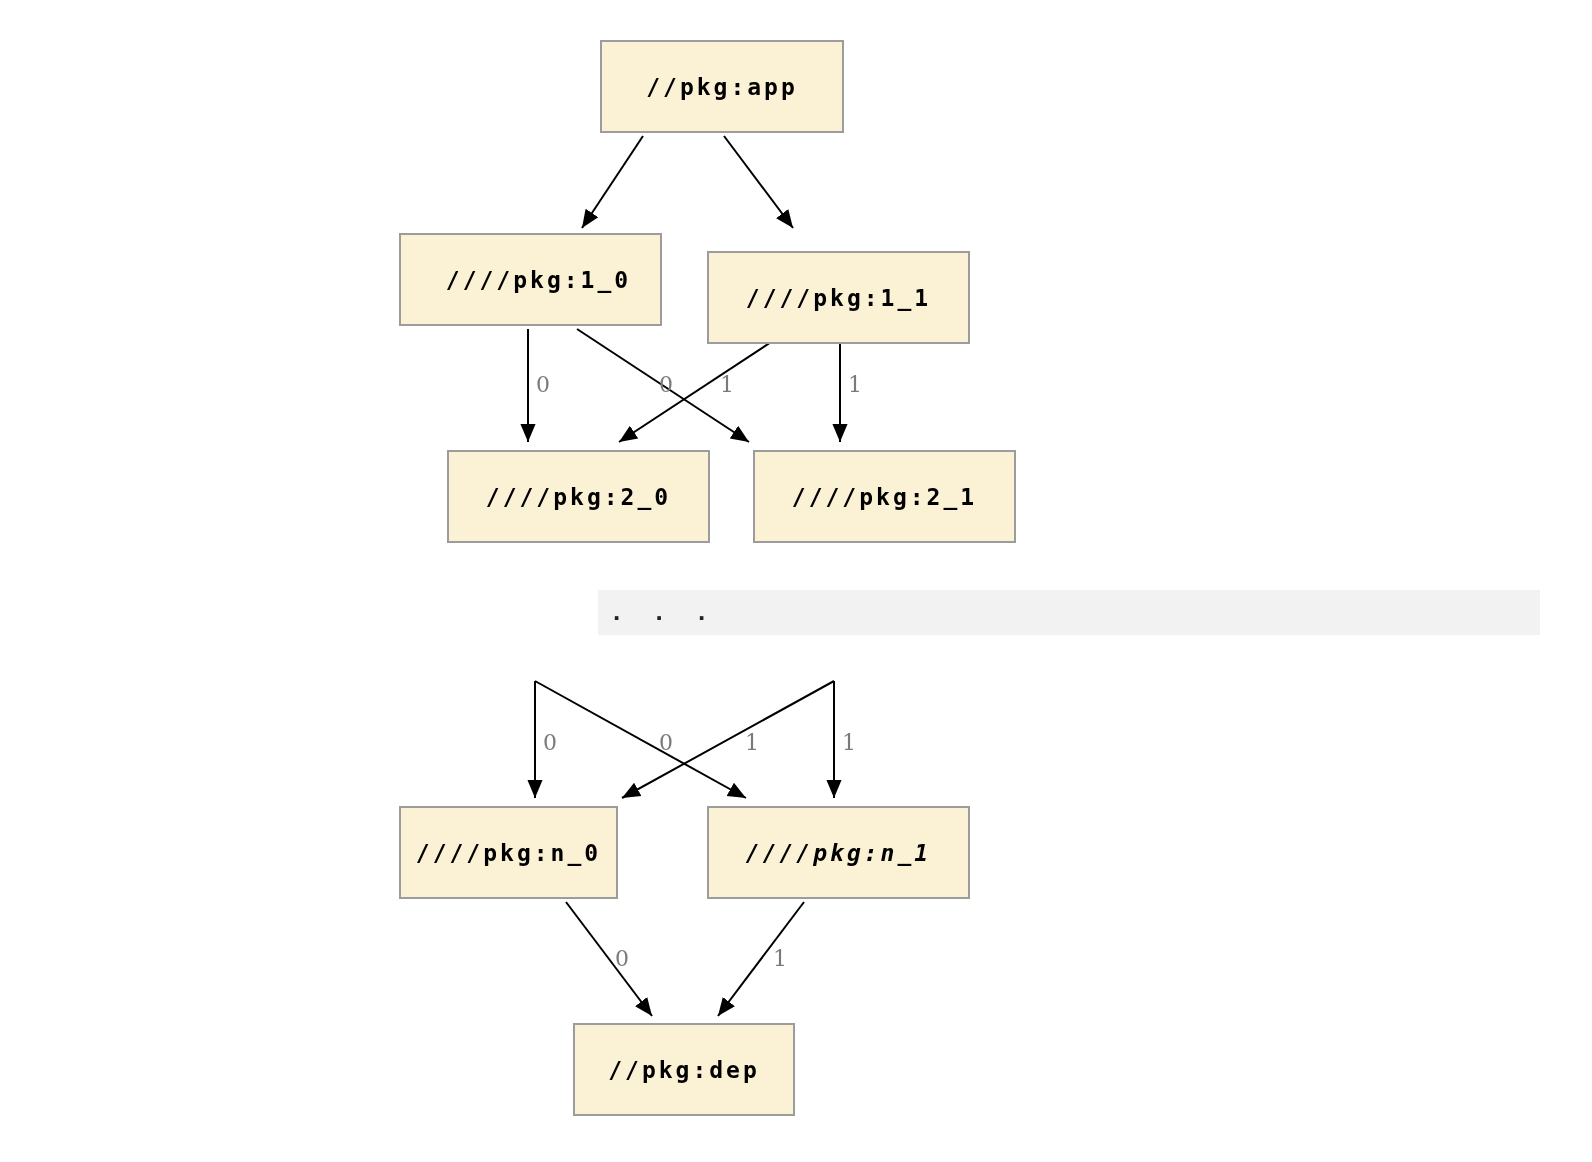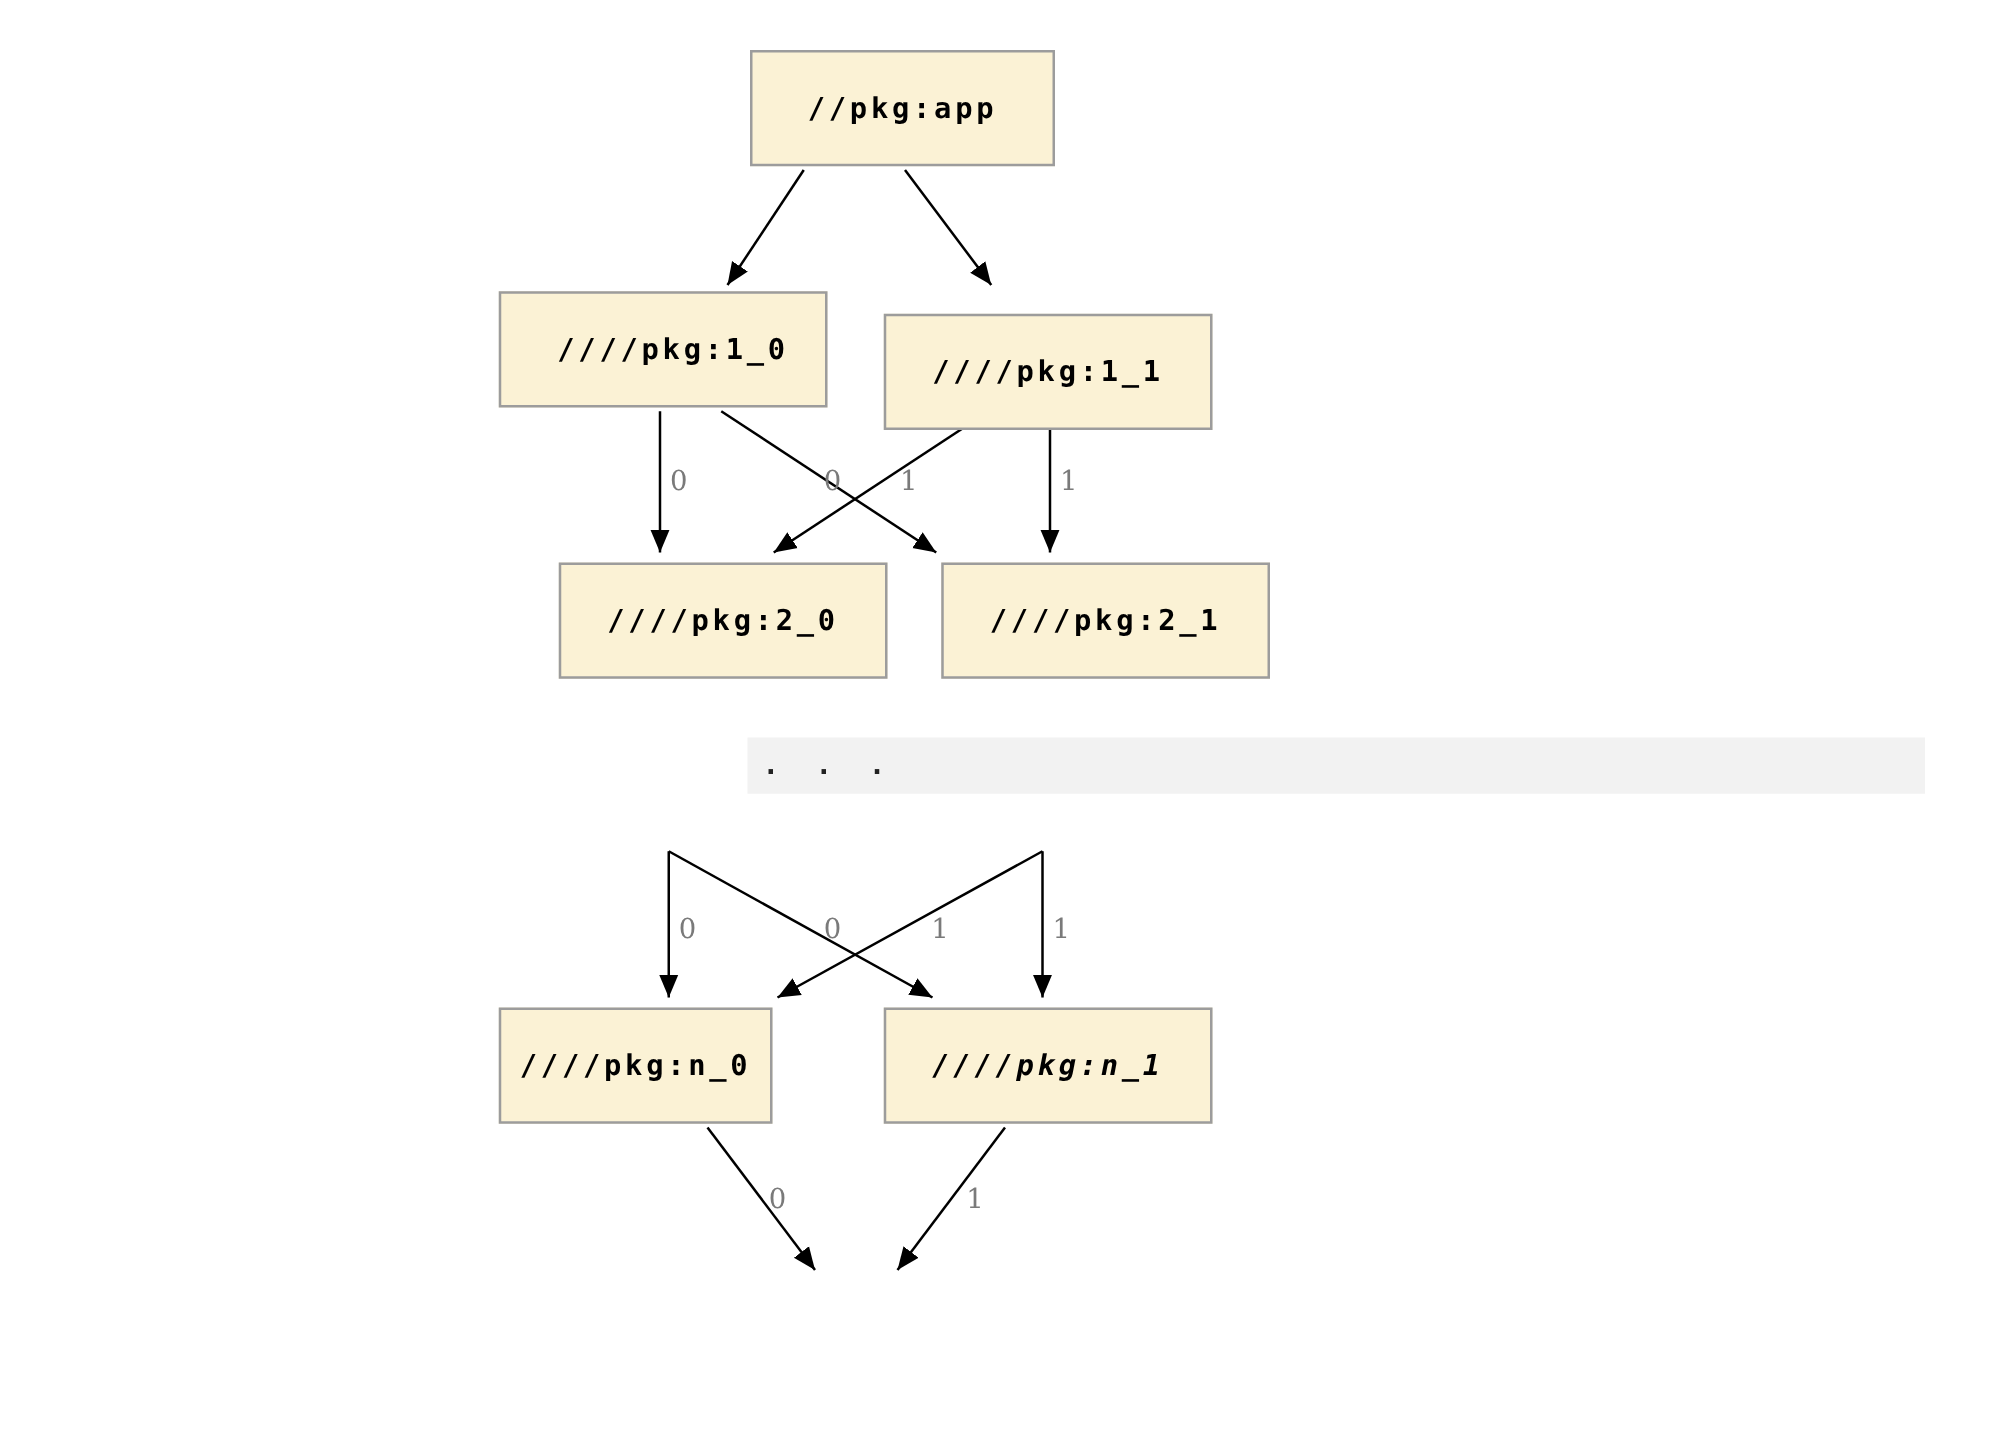--- a/index.html
+++ b/index.html
@@ -109,14 +109,15 @@
   <div class="node" style="left:707px; top:233px; width:263px; height:93px;margin-top:18px;">////pkg:1_1</div>
 
   <div class="node" style="left:399px; top:450px; width:263px; height:93px;margin-left:48px;">////pkg:2_0</div>
   <div class="node" style="left:707px; top:450px; width:263px; height:93px;margin-left:46px;">////pkg:2_1</div>
 
   <div class="ellipsis-band">. . .</div>
 
   <div class="node" style="left:399px; top:806px; width:219px; height:93px;">////pkg:n_0</div>
   <div class="node" style="left:707px; top:806px; width:263px; height:93px;font-style:italic;">////pkg:n_1</div>
 
+  <div class="node" style="left:573px; top:1023px; width:222px; height:93px;">//pkg:dep</div>
 
 </div>
 
 </body></html>

